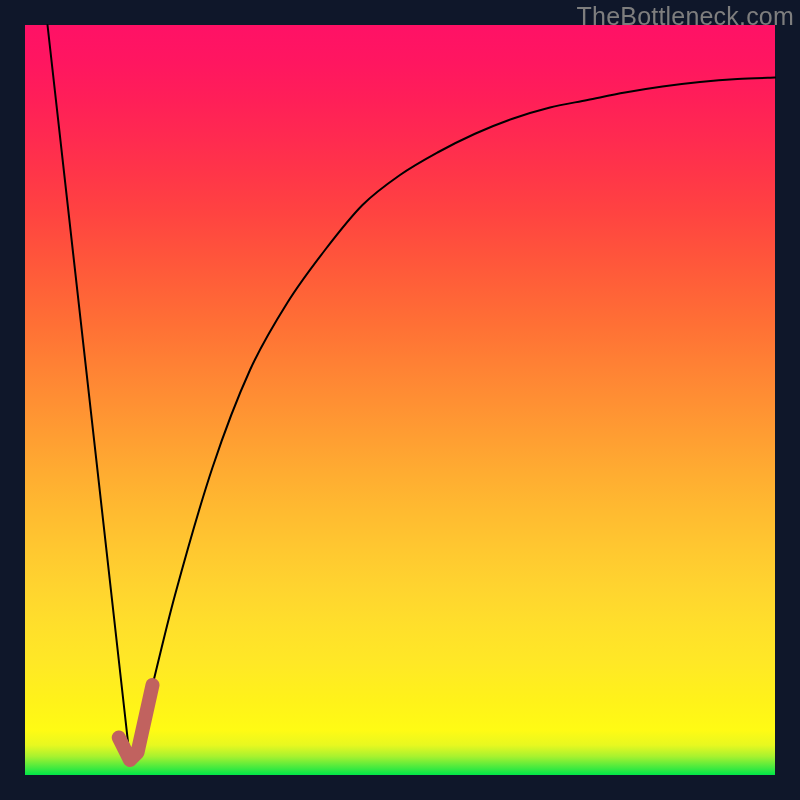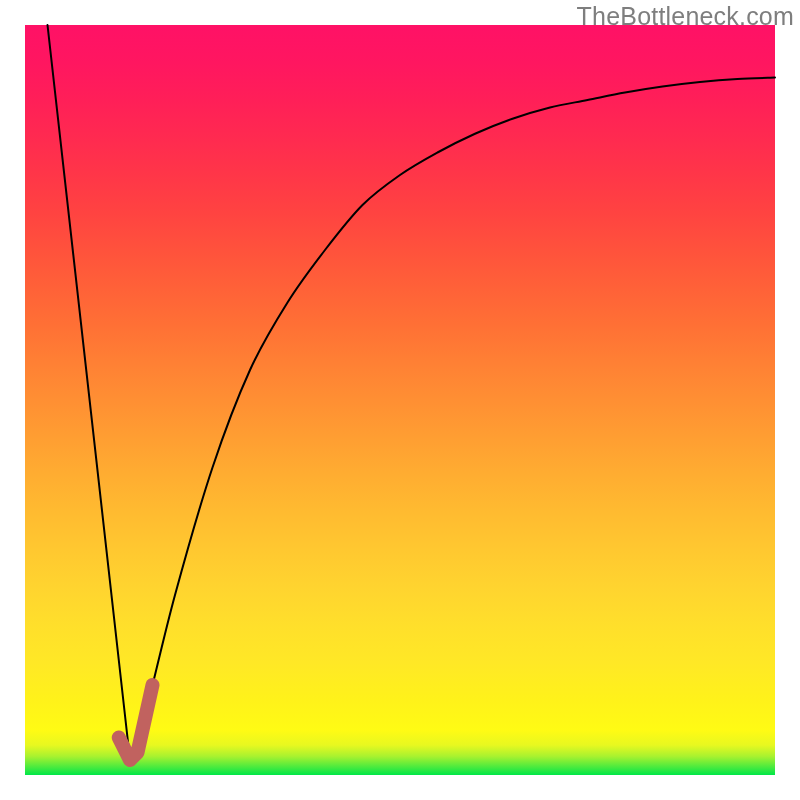--- a/index.html
+++ b/index.html
@@ -1,21 +1,21 @@
 <!DOCTYPE html>
 <html><head>
 <meta charset="utf-8">
 <style>
   * { margin: 0; padding: 0; box-sizing: border-box; }
   html, body { width: 800px; height: 800px; overflow: hidden; background: #000; }
   .frame {
     position: relative;
     width: 800px;
     height: 800px;
-    background: #ffffff;
+    background: #0f172a;
     text-align: center;
   }
   .plot-area {
     position: absolute;
     left: 25px;
     top: 25px;
     width: 750px;
     height: 750px;
     background: linear-gradient(to top,
       #00e648 0%,

